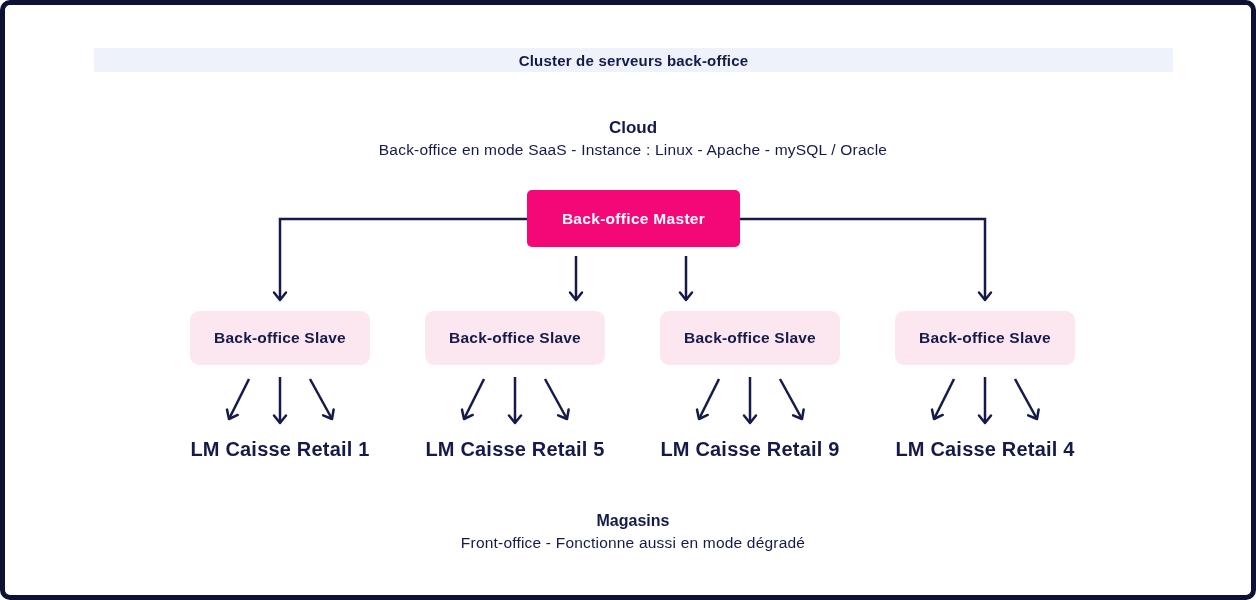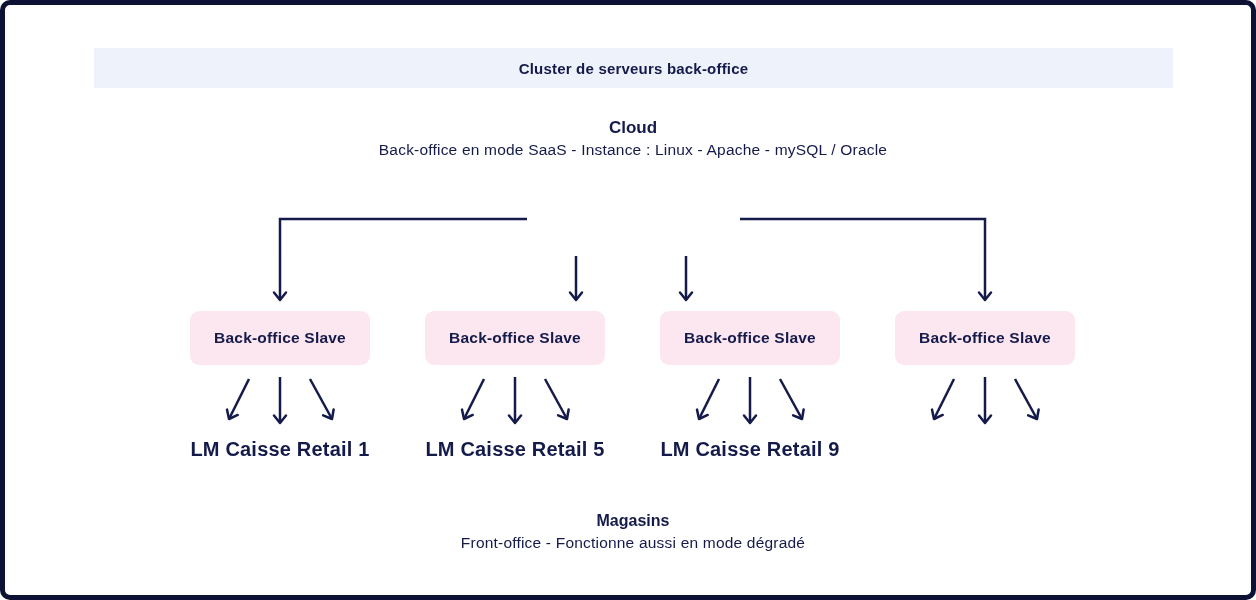--- a/index.html
+++ b/index.html
@@ -19,21 +19,21 @@
   .frame{
     position:relative;
     width:1256px;height:600px;
     border:5px solid var(--frame-navy);
     border-radius:10px;
     background:#ffffff;
     overflow:hidden;
   }
   .header-bar{
     position:absolute;left:89px;top:43px;
-    width:1079px;height:40px;
+    width:1079px;height:24px;
     background:var(--header-bg);
     display:flex;align-items:center;justify-content:center;
   }
   .header-bar span{
     font-size:15px;font-weight:700;letter-spacing:.2px;
   }
   .cloud-section{
     position:absolute;left:0;top:112px;width:1256px;
     text-align:center;
   }
@@ -93,20 +93,23 @@
 
   <div class="header-bar">
     <span>Cluster de serveurs back-office</span>
   </div>
 
   <div class="cloud-section">
     <div class="title">Cloud</div>
     <div class="subtitle">Back-office en mode SaaS - Instance : Linux - Apache - mySQL / Oracle</div>
   </div>
 
+  <div class="master-node">
+    <span>Back-office Master</span>
+  </div>
 
   <svg class="connectors" viewBox="0 0 1256 600" xmlns="http://www.w3.org/2000/svg">
     <defs>
       <marker id="ah" viewBox="-10 -10 20 20" refX="0" refY="0" markerWidth="20" markerHeight="20" markerUnits="userSpaceOnUse" orient="auto">
         <path d="M-7.5,-6 L0,0 L-7.5,6" fill="none" stroke="#141A4A" stroke-width="2.5" stroke-linecap="round" stroke-linejoin="round"></path>
       </marker>
     </defs>
     <g fill="none" stroke="#141A4A" stroke-width="2.5" stroke-linejoin="miter">
 
       <path d="M522,214 H275 V295" marker-end="url(#ah)"></path>
@@ -143,19 +146,20 @@
   <div class="slave-node slave-3">
     <span>Back-office Slave</span>
   </div>
   <div class="slave-node slave-4">
     <span>Back-office Slave</span>
   </div>
 
   <div class="retail-label retail-1">LM Caisse Retail 1</div>
   <div class="retail-label retail-2">LM Caisse Retail 5</div>
   <div class="retail-label retail-3">LM Caisse Retail 9</div>
+  <div class="retail-label retail-4">LM Caisse Retail 4</div>
 
   <div class="stores-section">
     <div class="title">Magasins</div>
     <div class="subtitle">Front-office - Fonctionne aussi en mode dégradé</div>
   </div>
 
 </div>
 
 </body></html>

